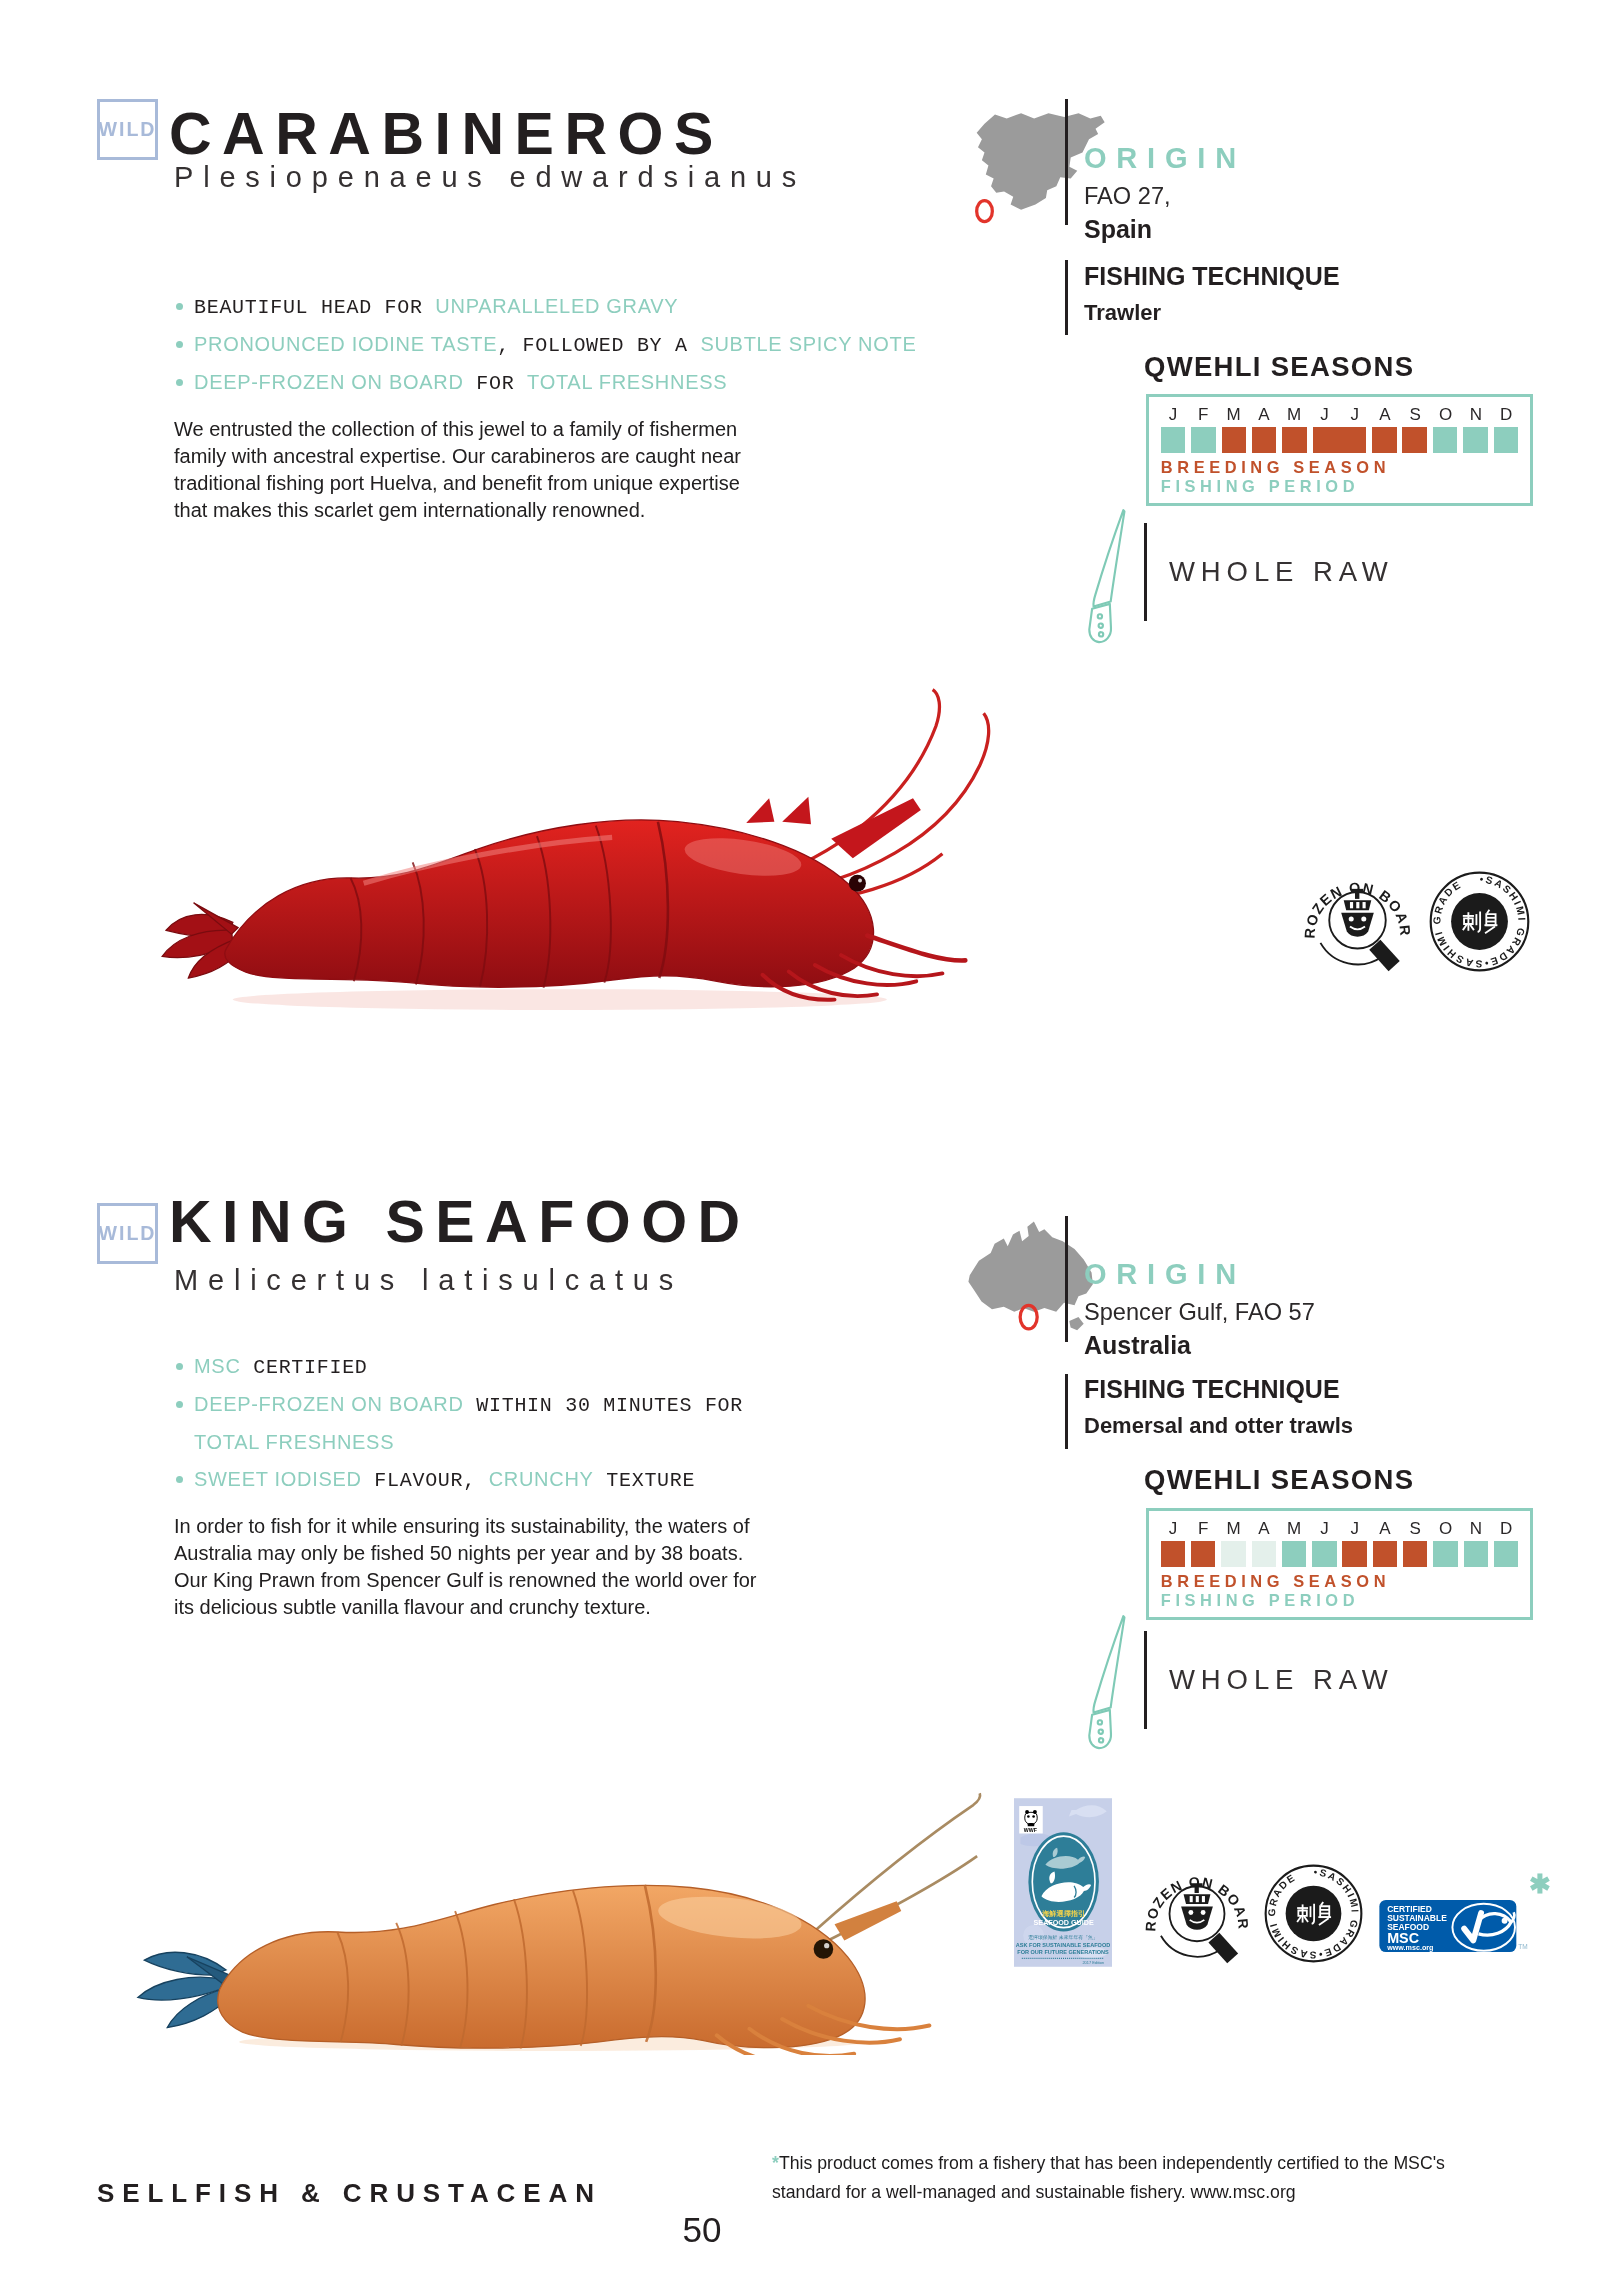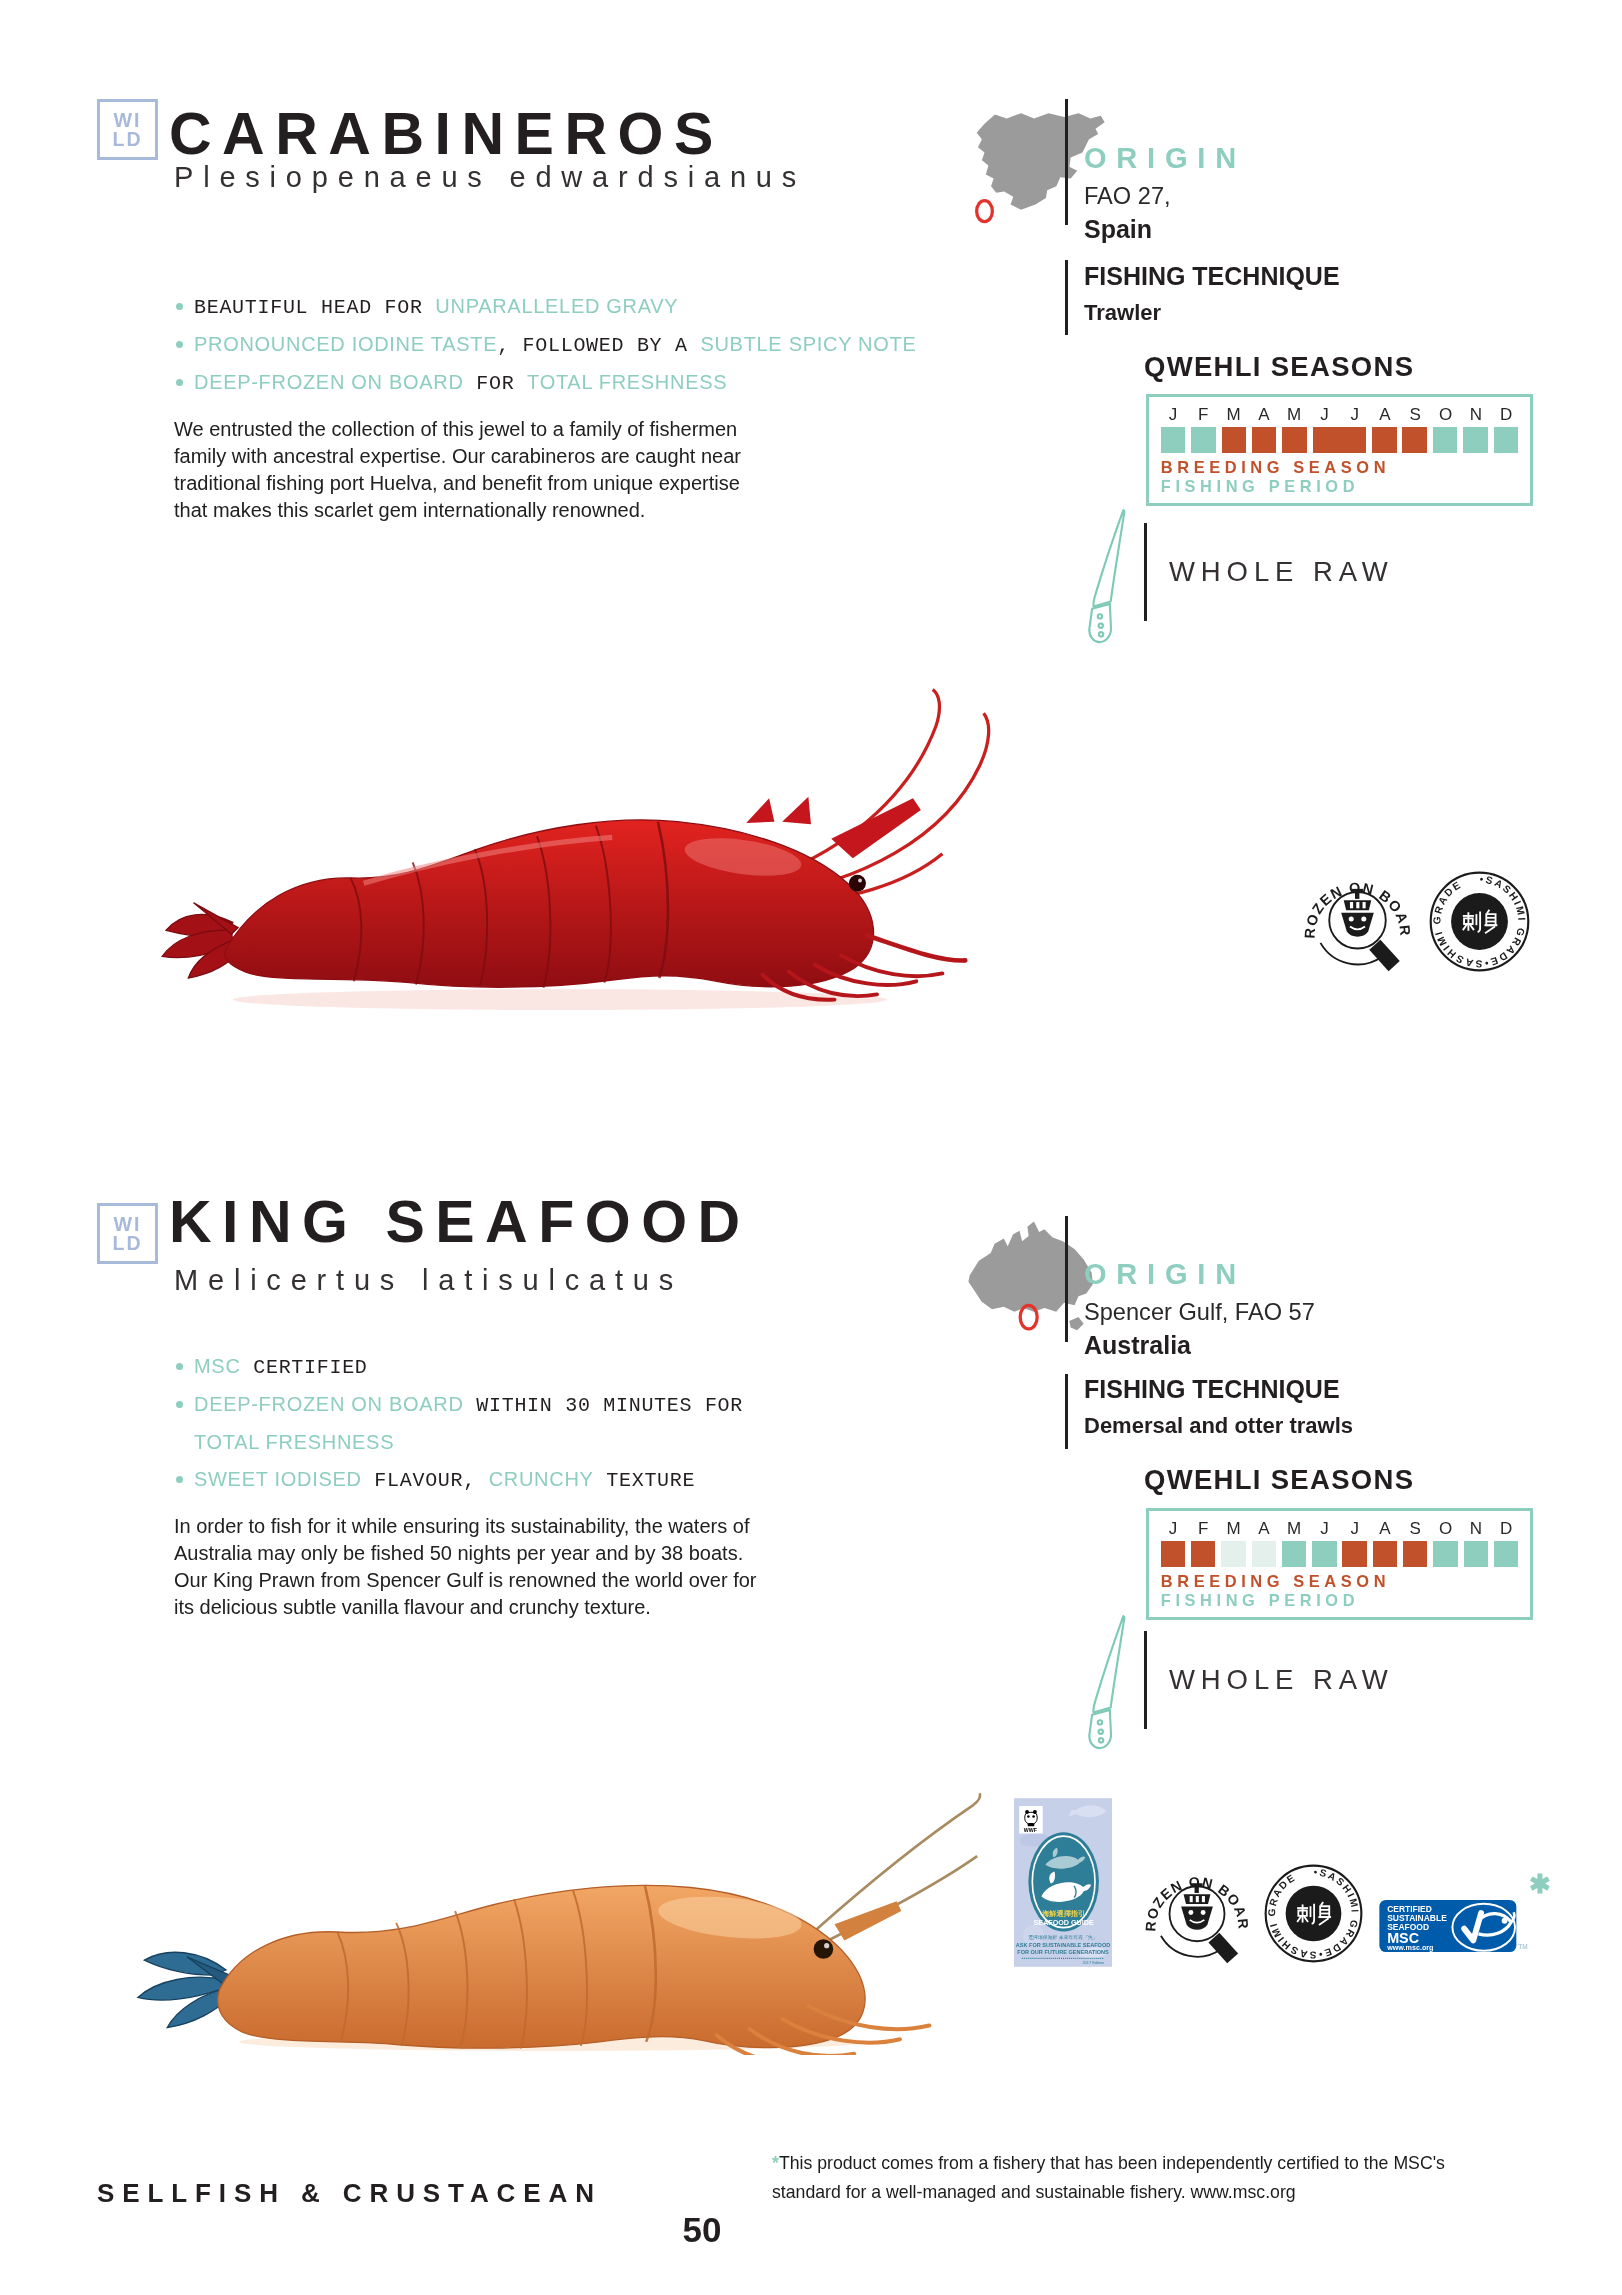--- a/index.html
+++ b/index.html
@@ -2,21 +2,21 @@
 <html style="--teal: #8DCEBE; --orange: #C1512B; --pale: #E4F0EB; --wild: #A8BAD9; --dark: #231F20; --map: #9B9B9B; --marker: #E2342B; --knife: #7FCAB6; --msc: #005BAA; --wwfbg: #C7D0E9; --wwfteal: #2E7E98;font-size:10.5px"><head>
 <meta charset="utf-8">
 <style>
   html,body{margin:0;padding:0;background:#ffffff;}
   body{width:1623px;height:2295px;font-family:"Liberation Sans",sans-serif;color:var(--dark,#231F20);}
   .page{position:relative;width:1623px;height:2295px;background:#fff;overflow:hidden;}
   .abs{position:absolute;}
 
   
   .wild{width:55px;height:55px;border:3.9px solid var(--wild);color:var(--wild);
-        display:flex;flex-direction:column;align-items:center;justify-content:center;
+        display:flex;flex-direction:row;align-items:center;justify-content:center;
         font-weight:700;font-size:19.6px;line-height:.95;letter-spacing:2px;}
 
   .title{font-size:59px;font-weight:700;letter-spacing:10.5px;white-space:nowrap;margin:0;color:var(--dark);}
   .species{font-size:29px;font-weight:400;letter-spacing:9.8px;white-space:nowrap;color:#353132;}
 
   .bullets{font-size:20px;line-height:37px;letter-spacing:0.7px;}
   .bullet{position:relative;padding-left:25px;}
   .bullet::before{content:'';position:absolute;left:6.5px;top:15px;width:7.2px;height:7.2px;border-radius:50%;background:var(--teal);}
   [data-tone="teal"]{color:var(--teal);}
   [data-tone="dark"]{color:var(--dark);font-family:Liberation Mono, monospace;}
@@ -43,21 +43,21 @@
   .cell[data-tone="off"]{background:var(--pale);}
   .legend{margin-top:5.2px;font-size:16.4px;font-weight:700;letter-spacing:4.6px;line-height:19px;}
   .legend span{display:block;}
   .legend [data-tone="breeding"]{color:var(--orange);}
   .legend [data-tone="fishing"]{color:var(--teal);}
 
   .whole-raw{font-size:27.5px;letter-spacing:5.9px;color:#353132;white-space:nowrap;}
   .prep-line{width:3.3px;background:var(--dark);}
 
   .category{font-size:26px;font-weight:700;letter-spacing:7.9px;white-space:nowrap;}
-  .pageno{width:1404px;text-align:center;font-size:35px;font-weight:700;}
+  .pageno{width:1404px;text-align:center;font-size:35px;font-weight:400;}
   .footnote{width:760px;text-align:left;font-size:17.7px;line-height:29.4px;color:#1d1b1c;}
   .footnote .star{color:var(--teal);font-weight:700;}
   .msc-star{font-size:26px;color:var(--teal);font-weight:700;}
   svg text{font-family:"Liberation Sans",sans-serif;}
 </style>
 </head>
 <body>
 
 <svg width="0" height="0" style="position:absolute" aria-hidden="true">
   <defs>

